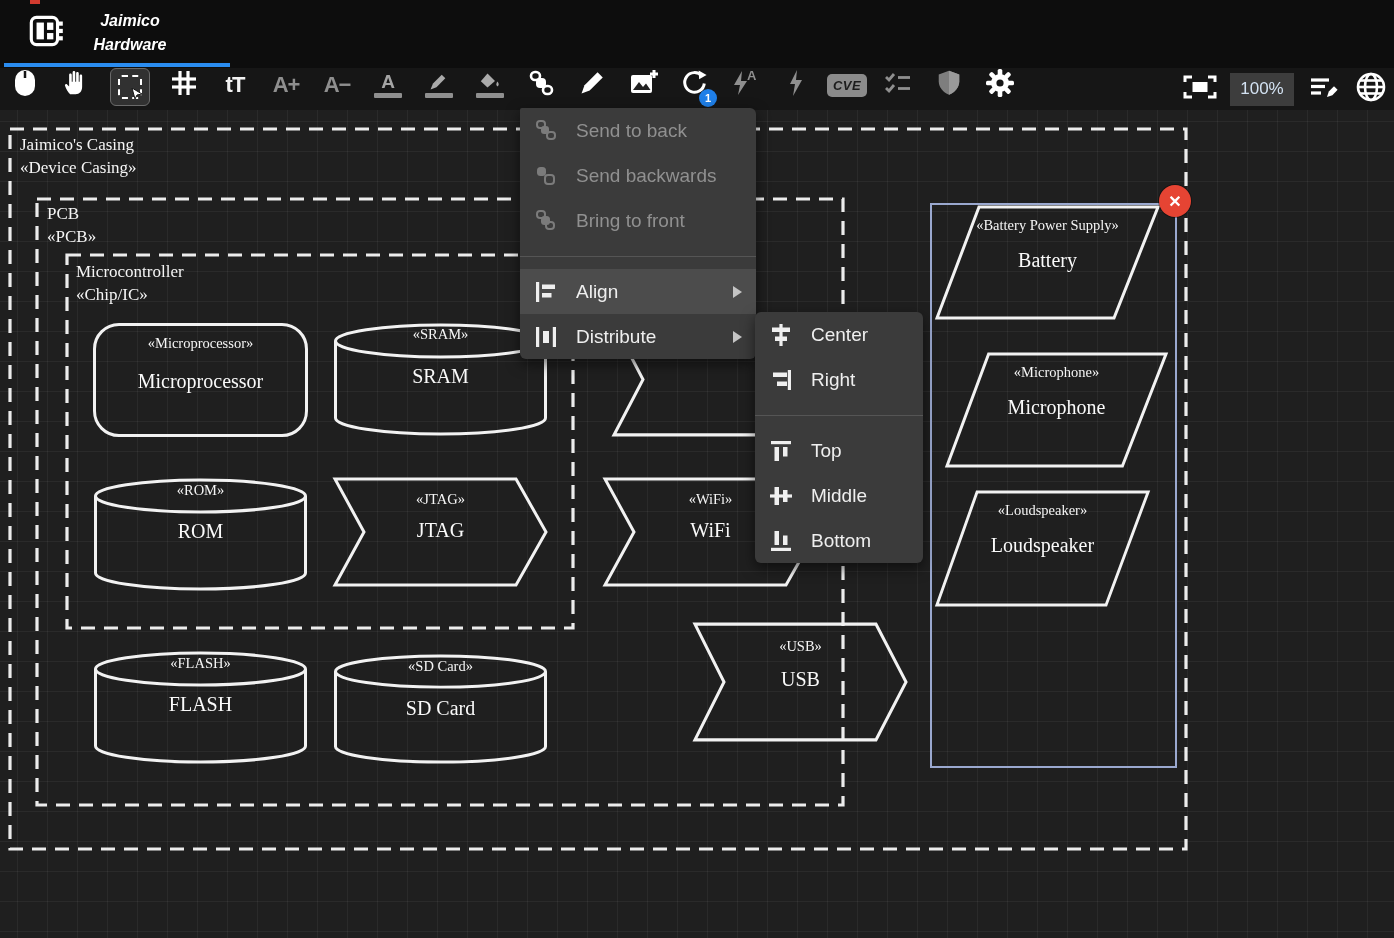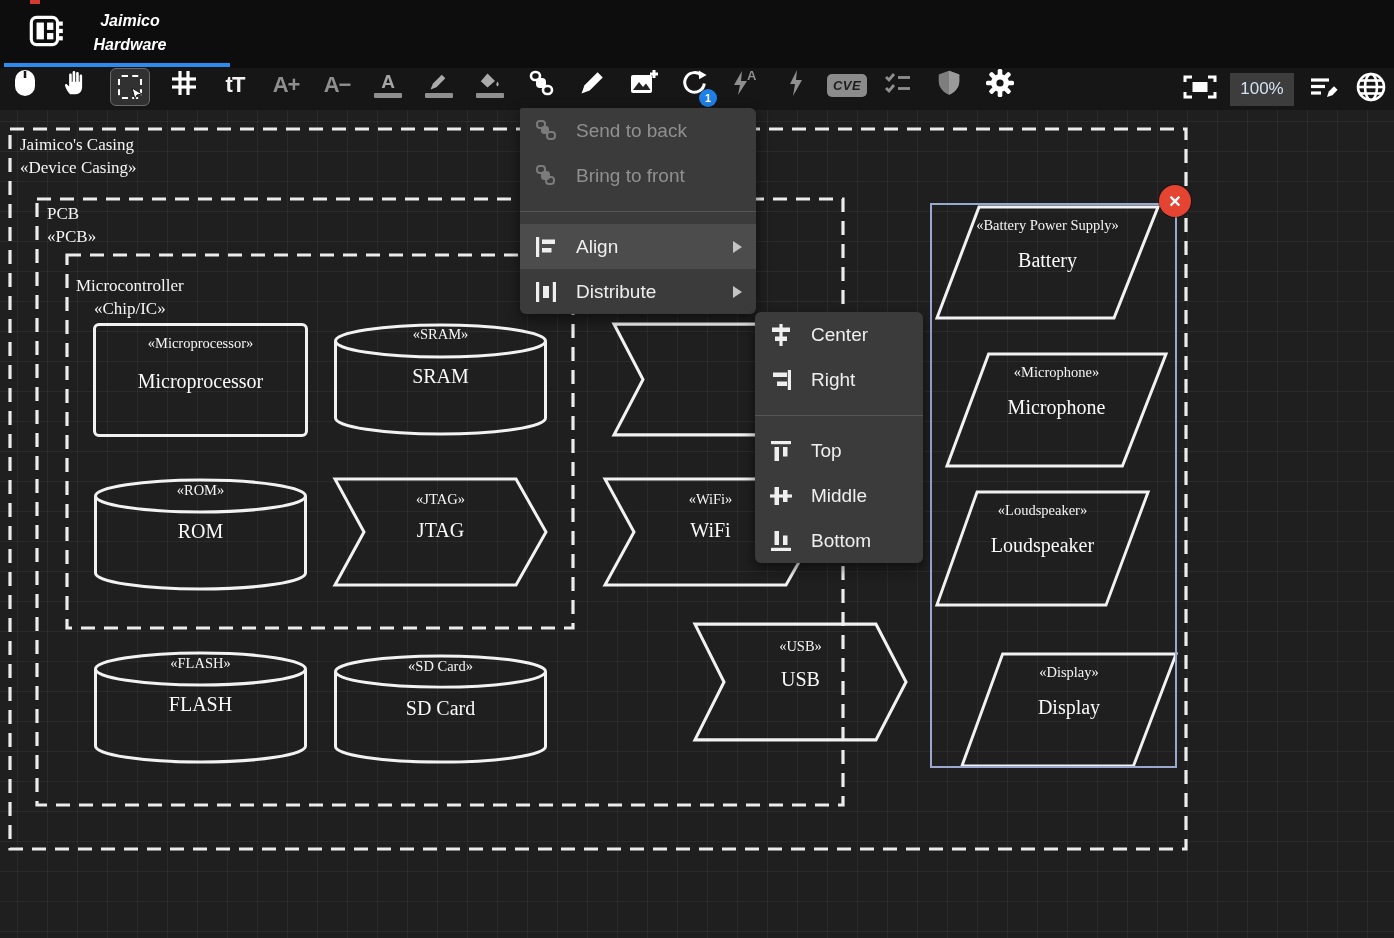--- a/index.html
+++ b/index.html
@@ -44,21 +44,21 @@
             background-size:30px 30px; background-position:17px 11px; overflow:hidden; }
   .bnd { position:absolute; }
   .bnd-label { position:absolute; color:#f5f5f5; font-family:"Liberation Serif","DejaVu Serif",serif;
                font-size:17px; line-height:23px; }
   .node { position:absolute; }
   .node svg { position:absolute; left:0; top:0; width:100%; height:100%; overflow:visible; }
   .stereo { position:absolute; left:0; width:100%; text-align:center; color:#f5f5f5;
             font-family:"Liberation Serif","DejaVu Serif",serif; font-size:14.5px; }
   .nname  { position:absolute; left:0; width:100%; text-align:center; color:#fafafa;
             font-family:"Liberation Serif","DejaVu Serif",serif; font-size:20px; }
-  .rounded-node { border:3px solid #f2f2f2; border-radius:6px; }
+  .rounded-node { border:3px solid #f2f2f2; border-radius:26px; }
   .selection-box { position:absolute; border:2px solid #9aa8cf; }
   .close-btn { position:absolute; width:32px; height:32px; border-radius:50%; background:#e64433;
                color:#fff; font-size:16px; font-weight:bold; display:flex; align-items:center;
                justify-content:center; box-shadow:0 0 0 1px rgba(0,0,0,.35); cursor:pointer; }
 
   
   .menu { position:absolute; background:#3b3b3b; border-radius:6px;
           box-shadow:0 5px 14px rgba(0,0,0,.55); z-index:90; }
   .mitem { height:45px; display:flex; align-items:center; padding:6px 14px; gap:18px;
            font-size:19px; color:#efefef; cursor:pointer; }
@@ -332,21 +332,21 @@
     <rect x="2" y="2" width="806" height="606" fill="none" stroke="#ececec" stroke-width="3.2" stroke-dasharray="14 9"></rect>
   </svg>
   <div class="bnd-label" style="left:47px;top:92px;">
     <div>PCB</div>
     <div>«PCB»</div>
   </div>
 
   <svg class="bnd" style="left:65px;top:143px;" width="510" height="377">
     <rect x="2" y="2" width="506" height="373" fill="none" stroke="#ececec" stroke-width="3.2" stroke-dasharray="14 9"></rect>
   </svg>
-  <div class="bnd-label" style="left:76px;top:164px;text-align:center;">
+  <div class="bnd-label" style="left:76px;top:150px;">
     <div>Microcontroller</div>
     <div>«Chip/IC»</div>
   </div>
 
   <div class="node" style="left:612px;top:212px;width:215px;height:115px;">
     <svg viewBox="0 0 215 110" preserveAspectRatio="none">
         <polygon points="2,2 183,2 213,55 183,108 2,108 31,55" fill="none" stroke="#f2f2f2" stroke-width="3"></polygon>
       </svg>
   </div>
 
@@ -432,27 +432,20 @@
   </div>
 
   <div class="node" style="left:935px;top:380px;width:215px;height:117px;">
     <svg viewBox="0 0 225 115" preserveAspectRatio="none">
         <polygon points="44,2 223,2 179,113 2,113" fill="none" stroke="#f2f2f2" stroke-width="3"></polygon>
       </svg>
     <span class="stereo" style="top:12px;">«Loudspeaker»</span>
     <span class="nname" style="top:44px;">Loudspeaker</span>
   </div>
 
-  <div class="node" style="left:960px;top:542px;width:218px;height:116px;">
-    <svg viewBox="0 0 225 115" preserveAspectRatio="none">
-        <polygon points="44,2 223,2 179,113 2,113" fill="none" stroke="#f2f2f2" stroke-width="3"></polygon>
-      </svg>
-    <span class="stereo" style="top:12px;">«Display»</span>
-    <span class="nname" style="top:44px;">Display</span>
-  </div>
 
   <div class="selection-box" style="left:930px;top:93px;width:247px;height:565px;"></div>
   <div class="close-btn" style="left:1159px;top:75px;">
     <span>✕</span>
   </div>
 </div>
 
 <div class="menu main-menu">
   <div class="mitem disabled">
     <span class="micon">
@@ -460,20 +453,29 @@
           <rect x="3" y="2" width="8" height="7" rx="3" fill="none" stroke="#7b7b7b" stroke-width="2"></rect>
           <rect x="7" y="7" width="8" height="8" rx="3" fill="#7b7b7b"></rect>
           <rect x="13" y="13" width="8" height="7" rx="3" fill="none" stroke="#7b7b7b" stroke-width="2"></rect>
         </svg>
     </span>
     <span class="mlabel">Send to back</span>
   </div>
   <div class="mitem disabled">
     <span class="micon">
       <svg width="24" height="24" viewBox="0 0 24 24">
+          <rect x="3" y="3" width="9" height="9" rx="3.5" fill="#7b7b7b"></rect>
+          <rect x="11" y="11" width="9" height="9" rx="3" fill="none" stroke="#7b7b7b" stroke-width="2"></rect>
+        </svg>
+    </span>
+    <span class="mlabel">Send backwards</span>
+  </div>
+  <div class="mitem disabled">
+    <span class="micon">
+      <svg width="24" height="24" viewBox="0 0 24 24">
           <rect x="3" y="2" width="8" height="7" rx="3" fill="none" stroke="#7b7b7b" stroke-width="2"></rect>
           <rect x="7" y="7" width="9" height="9" rx="3.5" fill="#7b7b7b"></rect>
           <rect x="12" y="13" width="8" height="7" rx="3" fill="none" stroke="#7b7b7b" stroke-width="2"></rect>
         </svg>
     </span>
     <span class="mlabel">Bring to front</span>
   </div>
   <div class="msep"></div>
   <div class="mitem hl">
     <span class="micon">

